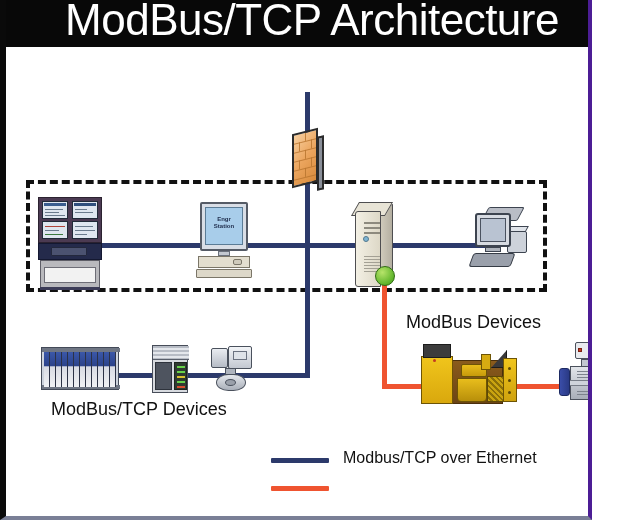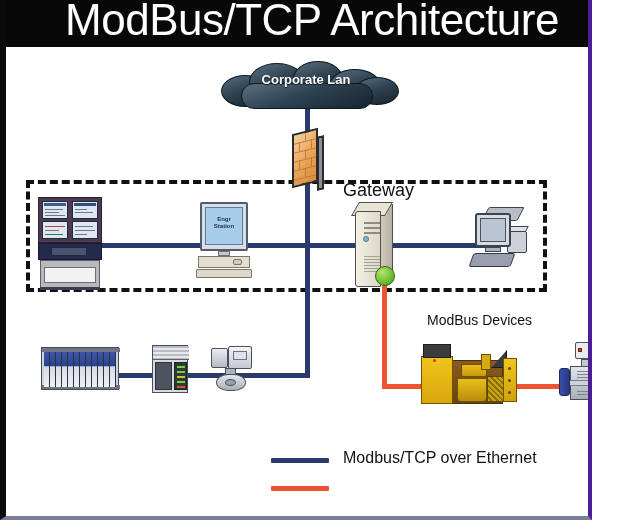--- a/index.html
+++ b/index.html
@@ -210,29 +210,20 @@
 
     <div class="eth" style="left:299px;top:130px;width:5px;height:201px;"></div>
 
     <div class="eth" style="left:74px;top:196px;width:420px;height:5px;"></div>
 
     <div class="eth" style="left:48px;top:326px;width:256px;height:5px;"></div>
 
     <div class="ser" style="left:376px;top:218px;width:5px;height:124px;"></div>
     <div class="ser" style="left:376px;top:337px;width:185px;height:5px;"></div>
 
-    <div id="cloud">
-      <div class="puff" style="left:10px;top:14px;width:46px;height:30px;"></div>
-      <div class="puff" style="left:38px;top:2px;width:54px;height:36px;"></div>
-      <div class="puff" style="left:82px;top:0px;width:48px;height:34px;"></div>
-      <div class="puff" style="left:118px;top:8px;width:50px;height:32px;"></div>
-      <div class="puff" style="left:144px;top:16px;width:42px;height:26px;"></div>
-      <div class="puff" style="left:30px;top:22px;width:130px;height:24px;border-radius:40px;"></div>
-      <div id="cloudtxt">Corporate Lan</div>
-    </div>
 
     <div id="firewall">
       <div class="fwside"></div>
       <div class="fwface">
         <div class="brick" style="top:8px;"></div>
         <div class="brick" style="top:17px;"></div>
         <div class="brick" style="top:26px;"></div>
         <div class="brick" style="top:35px;"></div>
         <div class="brick" style="top:44px;"></div>
         <div class="brickv" style="left:11px;top:0px;height:8px;"></div>
@@ -281,21 +272,20 @@
       <div id="engrTxt">
         <div>Engr</div>
         <div>Station</div>
       </div>
       <div id="engrNeck"></div>
       <div id="engrBase"></div>
       <div id="engrMouse"></div>
       <div id="engrKbd"></div>
     </div>
 
-    <div class="lbl" style="left:337px;top:133px;font-size:18px;">Gateway</div>
     <div id="gateway">
       <div id="gwSide"></div>
       <div id="gwTopFace"></div>
       <div id="gwFront">
         <div class="gwslot" style="top:10px;"></div>
         <div class="gwslot" style="top:15px;"></div>
         <div class="gwslot" style="top:20px;"></div>
         <div class="gwvent" style="top:44px;"></div>
         <div class="gwvent" style="top:47px;"></div>
         <div class="gwvent" style="top:50px;"></div>
@@ -348,22 +338,23 @@
 
     <div id="meter">
       <div id="mtHeadL"></div>
       <div id="mtHeadR"></div>
       <div id="mtLcd"></div>
       <div id="mtNeck"></div>
       <div id="mtBody"></div>
       <div id="mtPort"></div>
     </div>
 
-
-    <div class="lbl" style="left:421px;top:265px;font-size:14px;">ModBus Devices</div>
+    <div class="lbl" style="left:45px;top:352px;font-size:18px;">ModBus/TCP Devices</div>
+
+    <div class="lbl" style="left:400px;top:265px;font-size:18px;">ModBus Devices</div>
 
     <div id="engine">
       <div id="engMid"></div>
       <div id="engMesh"></div>
       <div id="engBlock"></div>
       <div id="engHead"></div>
       <div id="engDot"></div>
       <div id="engDrum"></div>
       <div id="engShaft"></div>
       <div id="engPipe"></div>

